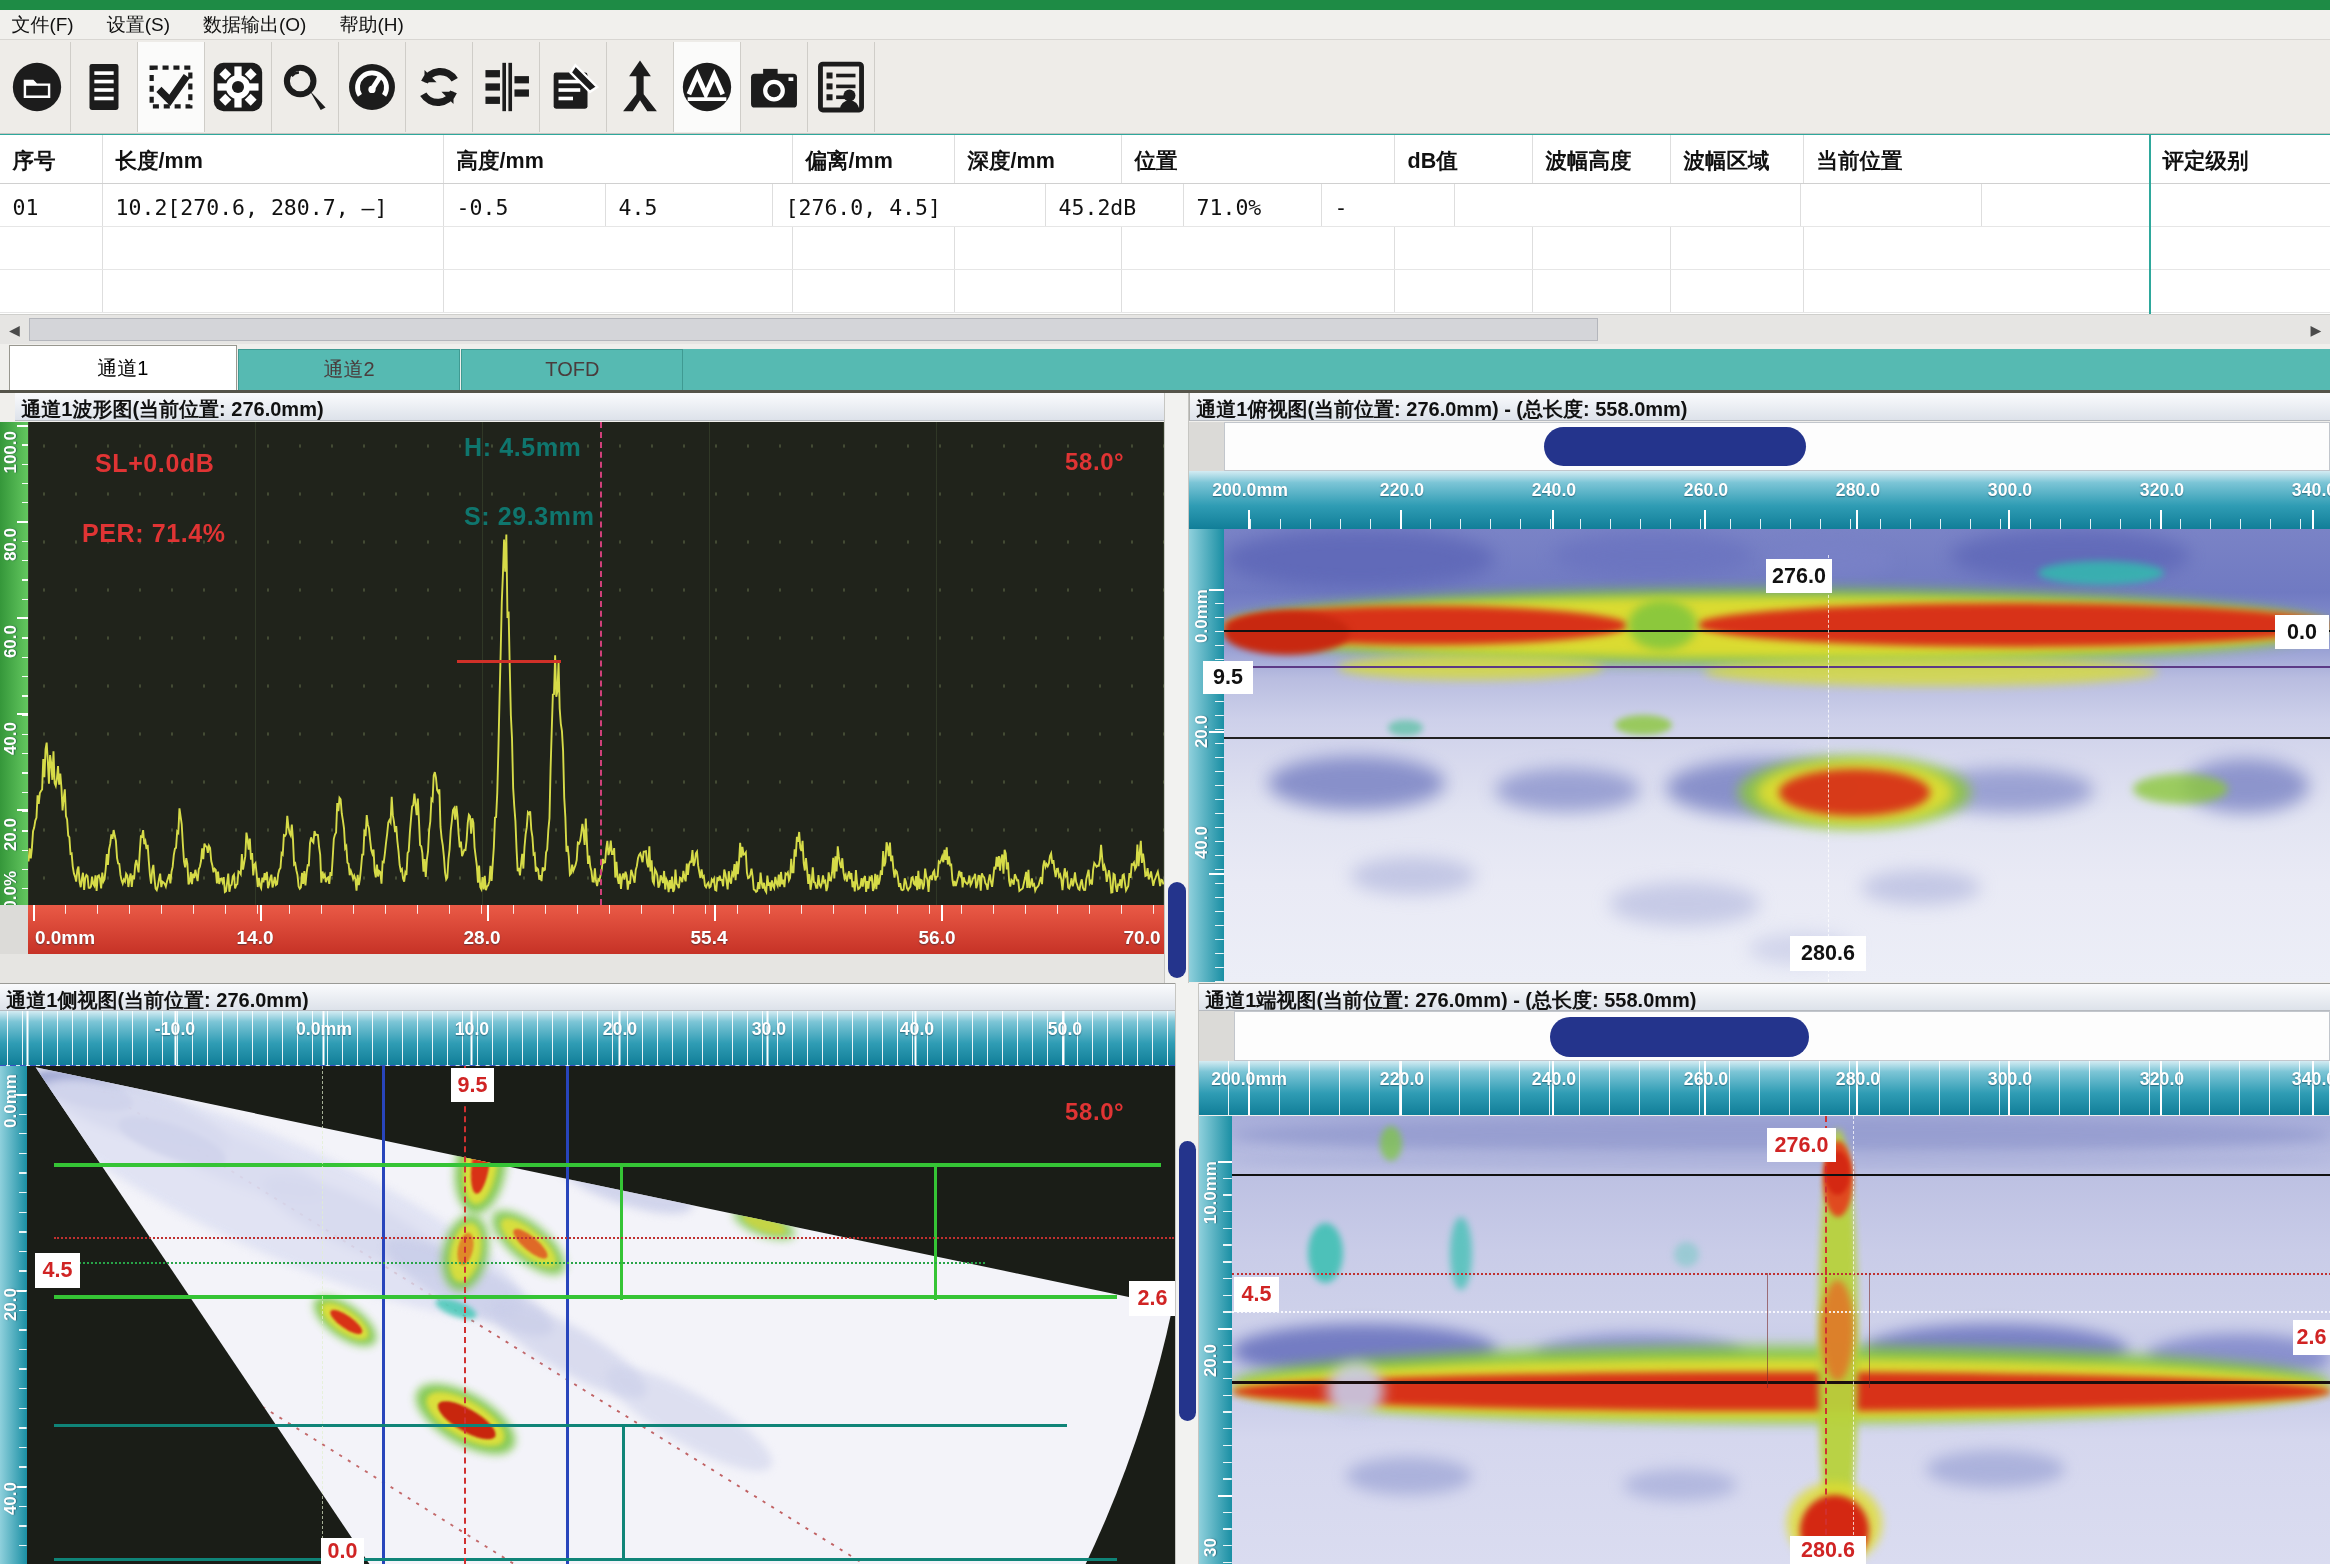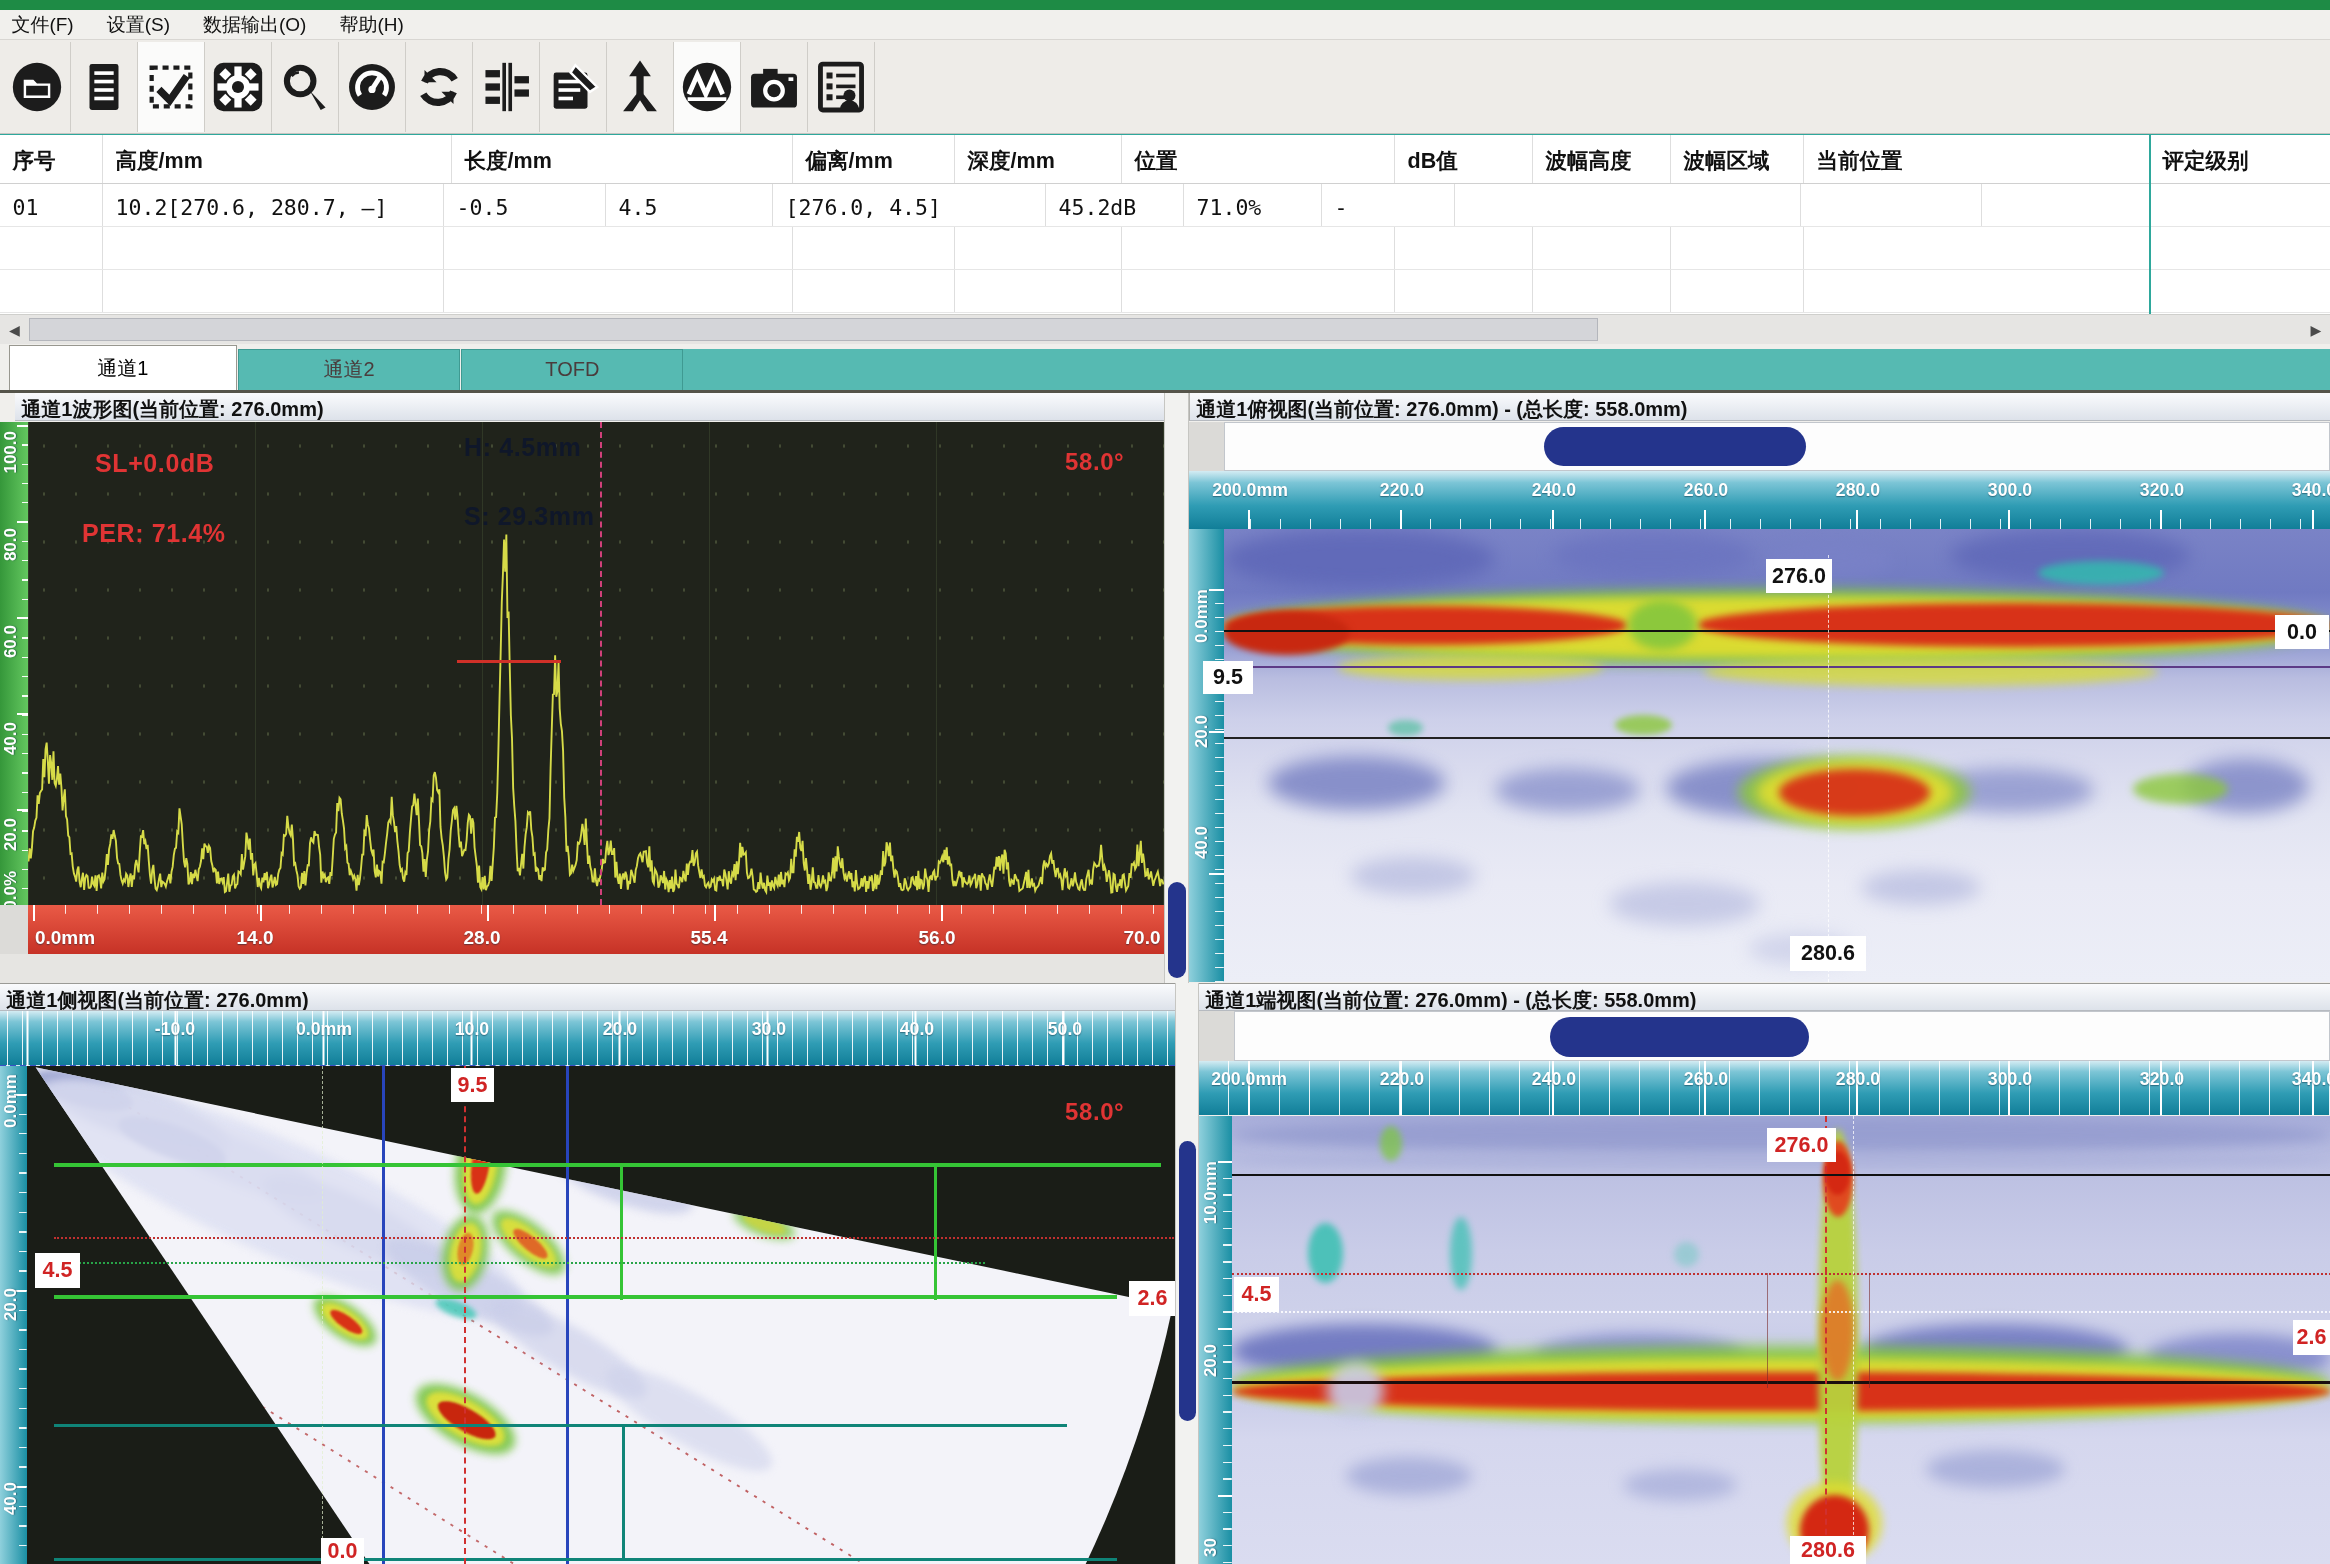--- a/index.html
+++ b/index.html
@@ -43,21 +43,21 @@
   .green-ruler{background:linear-gradient(90deg,#35973a,#63c75f);
     background-image:repeating-linear-gradient(180deg,rgba(255,255,255,.95) 0 1.3px,transparent 1.3px 19.3px),repeating-linear-gradient(180deg,#fff 0 1.9px,transparent 1.9px 96px),linear-gradient(90deg,#35973a,#63c75f);
     background-size:6.3px 100%,11.4px 100%,100% 100%;background-position:right 2.5px,right 2.5px,0 0;background-repeat:no-repeat}
   .ascan-plot{background:#20231b;
     background-image:radial-gradient(rgba(150,170,110,.30) 0.9px,transparent 1.4px),repeating-linear-gradient(90deg,rgba(120,150,90,.18) 0 1.3px,transparent 1.3px 227px);
     background-size:32px 48px,100% 100%}
   .red-axis{background-image:repeating-linear-gradient(90deg,rgba(255,255,255,.85) 0 1.3px,transparent 1.3px 32px),repeating-linear-gradient(90deg,#fff 0 1.9px,transparent 1.9px 227px),linear-gradient(180deg,#ea5a46,#c63226);
     background-size:100% 8.8px,100% 16.4px,100% 100%;background-position:5px top,5px top,0 0;background-repeat:no-repeat}
   .red-axis .hlabel{top:21.5px;font-size:19px}
   .ovl{position:absolute;font-weight:bold;letter-spacing:0.6px;white-space:nowrap}
-  .red-t{color:#e03434}.pink-t{color:#0f172a}
+  .red-t{color:#e03434}.pink-t{color:#0f766e}
   .wbadge{position:absolute;background:#fff;font-weight:bold;font-size:21.5px;display:flex;align-items:center;justify-content:center;white-space:nowrap;overflow:hidden}
   .wbadge.blk{color:#111}.wbadge.red{color:#d02424}
   .scrolltrack-v{background:#f2f2f0;border-left:0.6px solid #c6c6c2;border-right:0.6px solid #c6c6c2}
   .navy-thumb{position:absolute;background:#24348c;border-radius:10px}
   .scrolltrack-h{background:#fdfdfd;border:0.6px solid #c2c6cc}
   .dash-v-red{border-left:2.5px dashed #d03030}
   .dash-v-pink{border-left:2.5px dashed #d0407a}
   .dash-v-white{border-left:1.9px dashed rgba(255,255,255,.75)}
   .dash-v-pale{border-left:1.9px dashed rgba(225,240,205,.7)}
   .dot-h-red{border-top:2.5px dotted #c03030}
@@ -204,22 +204,22 @@
             <path d="M23 43 a8 8 0 0 1 16 0 z"></path>
           </g>
         </svg>
       </div>
   </div>
 </div>
 
 <div class="abs dtable" id="defectTable">
     <div class="trow head">
       <div class="tcell" style="width: 103px;">序号</div>
+      <div class="tcell" style="width: 341px;">长度/mm</div>
       <div class="tcell" style="width: 349px;">高度/mm</div>
-      <div class="tcell" style="width: 341px;">长度/mm</div>
       <div class="tcell" style="width: 162px;">偏离/mm</div>
       <div class="tcell" style="width: 167px;">深度/mm</div>
       <div class="tcell" style="width: 273px;">位置</div>
       <div class="tcell" style="width: 138px;">dB值</div>
       <div class="tcell" style="width: 138px;">波幅高度</div>
       <div class="tcell" style="width: 133px;">波幅区域</div>
       <div class="tcell" style="width: 346px;">当前位置</div>
       <div class="tcell" style="width: 181px;">评定级别</div>
     </div>
     <div class="trow body">

